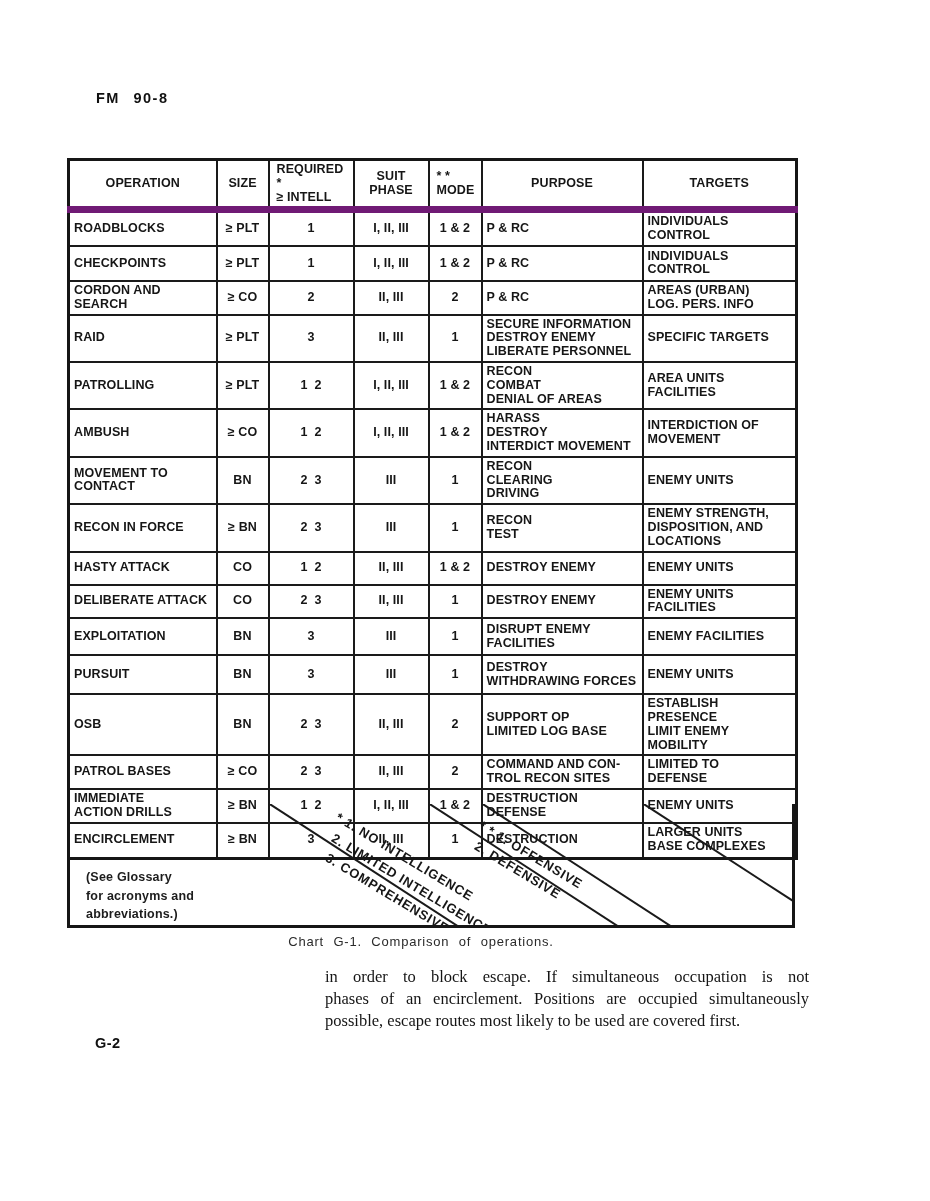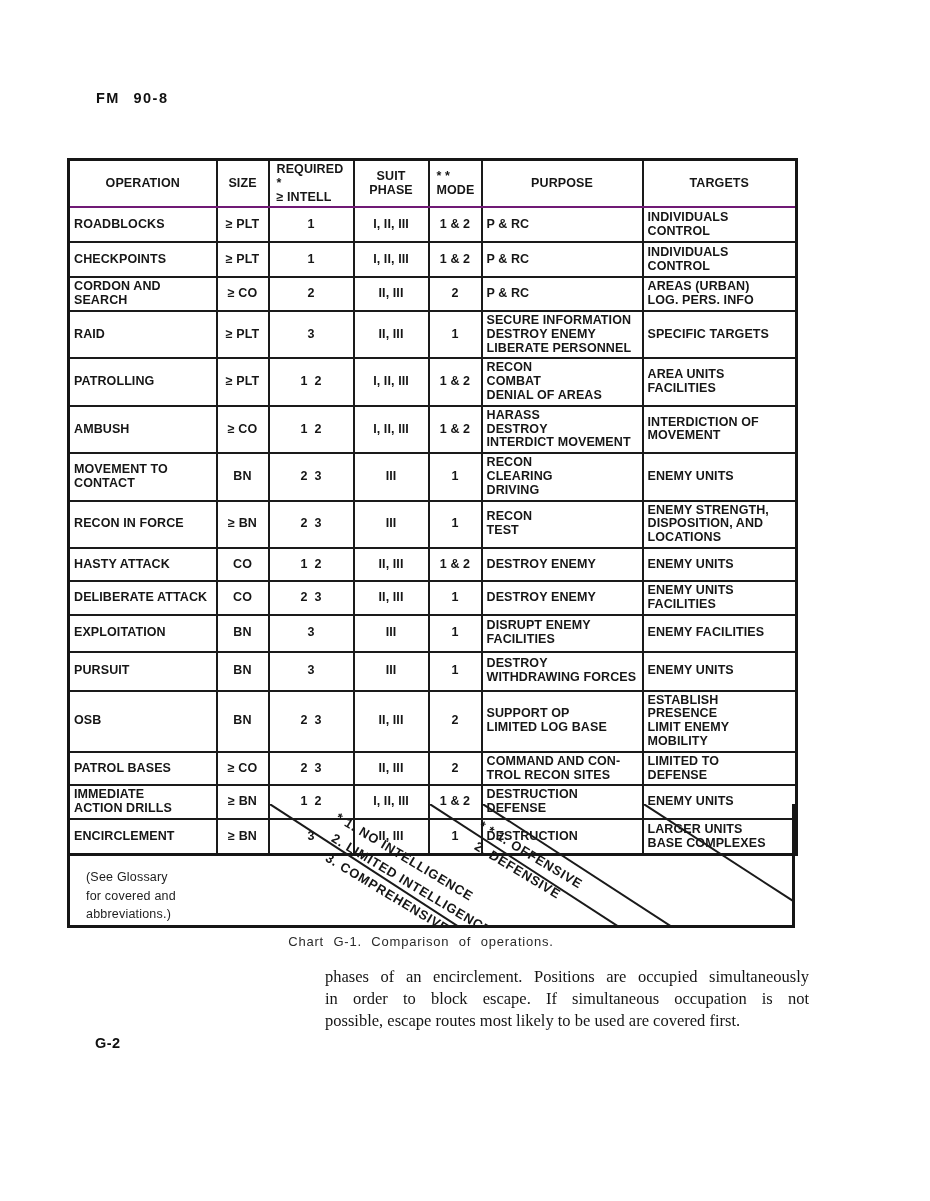--- a/index.html
+++ b/index.html
@@ -20,21 +20,21 @@
   table.chart{
     position:absolute;left:67px;top:158px;width:728px;
     border-collapse:collapse;table-layout:fixed;border:3px solid #161616;
   }
   table.chart td, table.chart th{
     border:2px solid #1a1a1a;
     font-size:12.5px;font-weight:bold;line-height:13.8px;letter-spacing:0.1px;
     vertical-align:middle;padding:2px 4px;color:#161616;
     overflow:hidden;
   }
-  table.chart th{text-align:center;border-bottom:2px solid #701a75;}
+  table.chart th{text-align:center;border-bottom:7px solid #701a75;}
   table.chart th.alignleft{text-align:left;padding-left:7px;}
   td.col-operation{text-align:left;padding-left:9px;}
   td.col-size{text-align:center;white-space:pre;}
   td.col-intell{text-align:center;white-space:pre;}
   td.col-phase{text-align:center;}
   td.col-mode{text-align:center;white-space:pre;}
   td.col-purpose{text-align:left;padding-left:7px;}
   td.col-targets{text-align:left;padding-left:7px;}
   
   .footerbox{
@@ -42,21 +42,21 @@
     box-sizing:border-box;border:3px solid #161616;border-top:none;
     overflow:hidden;
   }
   .diag{
     position:absolute;top:-1px;width:265px;height:0;
     border-top:2px solid #1a1a1a;
     transform-origin:0 0;transform:rotate(33deg);
   }
   .glossary{
     position:absolute;left:16px;top:64px;
-    font-size:12.5px;font-weight:normal;line-height:18.5px;letter-spacing:0.2px;color:#1c1c1c;
+    font-size:12.5px;font-weight:bold;line-height:18.5px;letter-spacing:0.2px;color:#1c1c1c;
   }
   .rot{
     position:absolute;transform-origin:0 0;transform:rotate(31deg);
     font-size:13px;font-weight:bold;line-height:20px;letter-spacing:0.8px;
     white-space:nowrap;color:#161616;
   }
   .rot .line:nth-child(2){margin-left:7px;}
   .rot .line:nth-child(3){margin-left:12px;}
   #fn-intell{left:272px;top:4px;}
   #fn-mode{left:415px;top:12px;}
@@ -247,37 +247,37 @@
       </tbody>
   </table>
 
   <div class="footerbox">
     <div class="diag" style="left:200px"></div>
     <div class="diag" style="left:360px"></div>
     <div class="diag" style="left:413px"></div>
     <div class="diag" style="left:574px"></div>
     <div class="glossary">
         <div class="line">(See Glossary</div>
-        <div class="line">for covered and</div>
+        <div class="line">for acronyms and</div>
         <div class="line">abbreviations.)</div>
       </div>
     <div class="rot" id="fn-intell">
         <div class="line">* 1. NO INTELLIGENCE</div>
         <div class="line">2. LIMITED INTELLIGENCE</div>
         <div class="line">3. COMPREHENSIVE</div>
       </div>
     <div class="rot" id="fn-mode">
         <div class="line">* * 1. OFFENSIVE</div>
         <div class="line">2. DEFENSIVE</div>
       </div>
   </div>
 
   <div class="caption">Chart G-1. Comparison of operations.</div>
 
   <div class="bodytext">
+      <div class="line">in order to block escape. If simultaneous occupation is not</div>
       <div class="line">phases of an encirclement. Positions are occupied simultaneously</div>
-      <div class="line">in order to block escape. If simultaneous occupation is not</div>
       <div class="line">possible, escape routes most likely to be used are covered first.</div>
     </div>
 
   <div class="pagenum">G-2</div>
 
 </div>
 
 </body></html>

